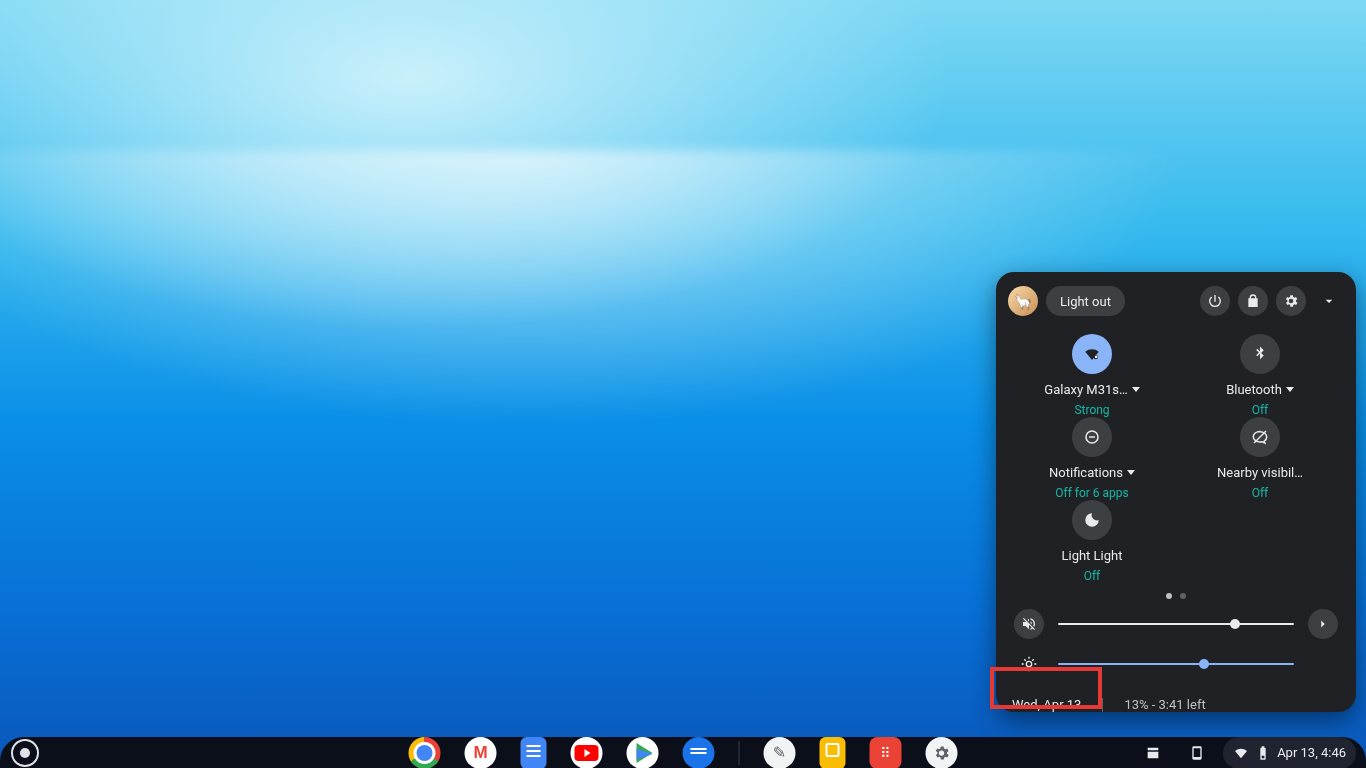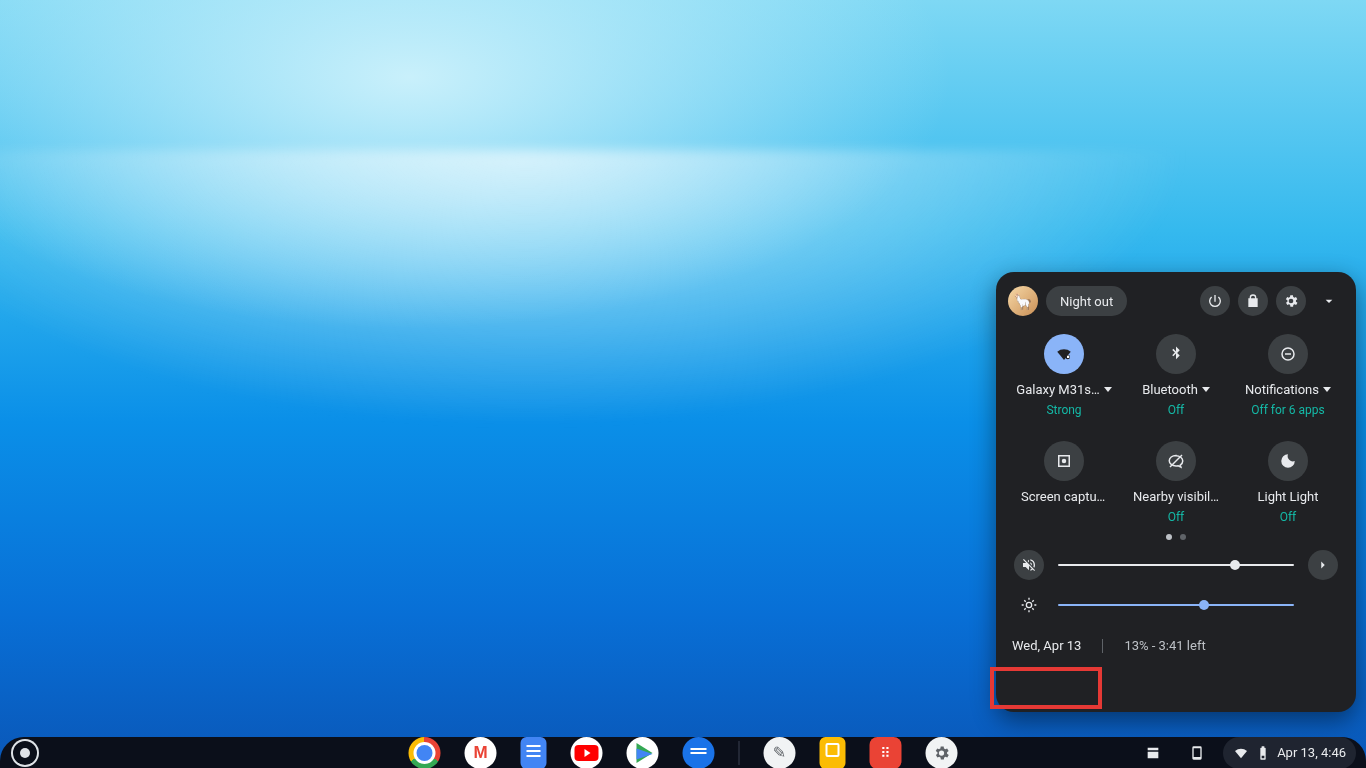--- a/index.html
+++ b/index.html
@@ -97,22 +97,21 @@
 .icon-btn {
   width: 30px; height: 30px; border-radius: 50%;
   background: #3c4043; display: flex; align-items: center; justify-content: center;
   cursor: pointer;
 }
 .icon-btn.plain { background: transparent; }
 .icon-btn svg { width: 16px; height: 16px; fill: #e8eaed; }
 
 .qs-tiles {
   margin-top: 18px;
-  display: grid; grid-template-columns: repeat(3, 1fr);
-  row-gap: 24px;
+  display: grid; grid-template-columns: repeat(2, 1fr);
 }
 .tile { display: flex; flex-direction: column; align-items: center; gap: 8px; text-align: center; }
 .tile .circle {
   width: 40px; height: 40px; border-radius: 50%;
   background: #3c4043; display: flex; align-items: center; justify-content: center;
 }
 .tile.active .circle { background: #8ab4f8; }
 .tile.active .circle svg { fill: #202124; }
 .tile .circle svg { width: 18px; height: 18px; fill: #e8eaed; }
 .tile-label { font-size: 13px; color: #e8eaed; display: flex; align-items: center; gap: 4px; max-width: 100px; }
@@ -186,21 +185,21 @@
 </head>
 <body>
 
 <div class="desktop">
   <div class="wave"></div>
 
   <div class="qs">
     <div class="qs-row1">
       <div class="avatar">🦙</div>
       <div class="pill">
-          <span>Night out</span>
+          <span>Light out</span>
         </div>
       <div style="flex:1"></div>
       <div class="icon-btn">
         <svg viewBox="0 0 24 24">
             <path d="M13 3h-2v10h2V3zm4.83 2.17l-1.42 1.42A7 7 0 1 1 7.6 6.6L6.17 5.17A9 9 0 1 0 17.83 5.17z"></path>
           </svg>
       </div>
       <div class="icon-btn">
         <svg viewBox="0 0 24 24">
             <path d="M17 8V7a5 5 0 0 0-10 0v1H5v13h14V8h-2zm-8 0V7a3 3 0 1 1 6 0v1H9z"></path>
@@ -250,31 +249,20 @@
             <svg viewBox="0 0 24 24">
               <circle cx="12" cy="12" r="8" fill="none" stroke="#e8eaed" stroke-width="2"></circle>
               <rect x="8" y="11" width="8" height="2"></rect>
             </svg>
           </div>
           <div class="tile-label">
             <span class="txt">Notifications</span>
             <span class="caret"></span>
           </div>
           <div class="tile-sub">Off for 6 apps</div>
-        </div>
-        <div class="tile">
-          <div class="circle">
-            <svg viewBox="0 0 24 24">
-              <rect x="5" y="5" width="14" height="14" fill="none" stroke="#e8eaed" stroke-width="2"></rect>
-              <circle cx="12" cy="12" r="3"></circle>
-            </svg>
-          </div>
-          <div class="tile-label">
-            <span class="txt">Screen capture</span>
-          </div>
         </div>
         <div class="tile">
           <div class="circle">
             <svg viewBox="0 0 24 24">
               <path d="M12 5c5 0 9 3.1 9 7 0 2.2-1.3 4.1-3.3 5.4l.8 2.6-3.6-1.7c-1 .2-1.9.3-2.9.3-5 0-9-3.1-9-7s4-7 9-7z" fill="none" stroke="#e8eaed" stroke-width="2"></path>
               <line x1="4" y1="20" x2="20" y2="4" stroke="#e8eaed" stroke-width="2"></line>
             </svg>
           </div>
           <div class="tile-label">
             <span class="txt">Nearby visibil…</span>

